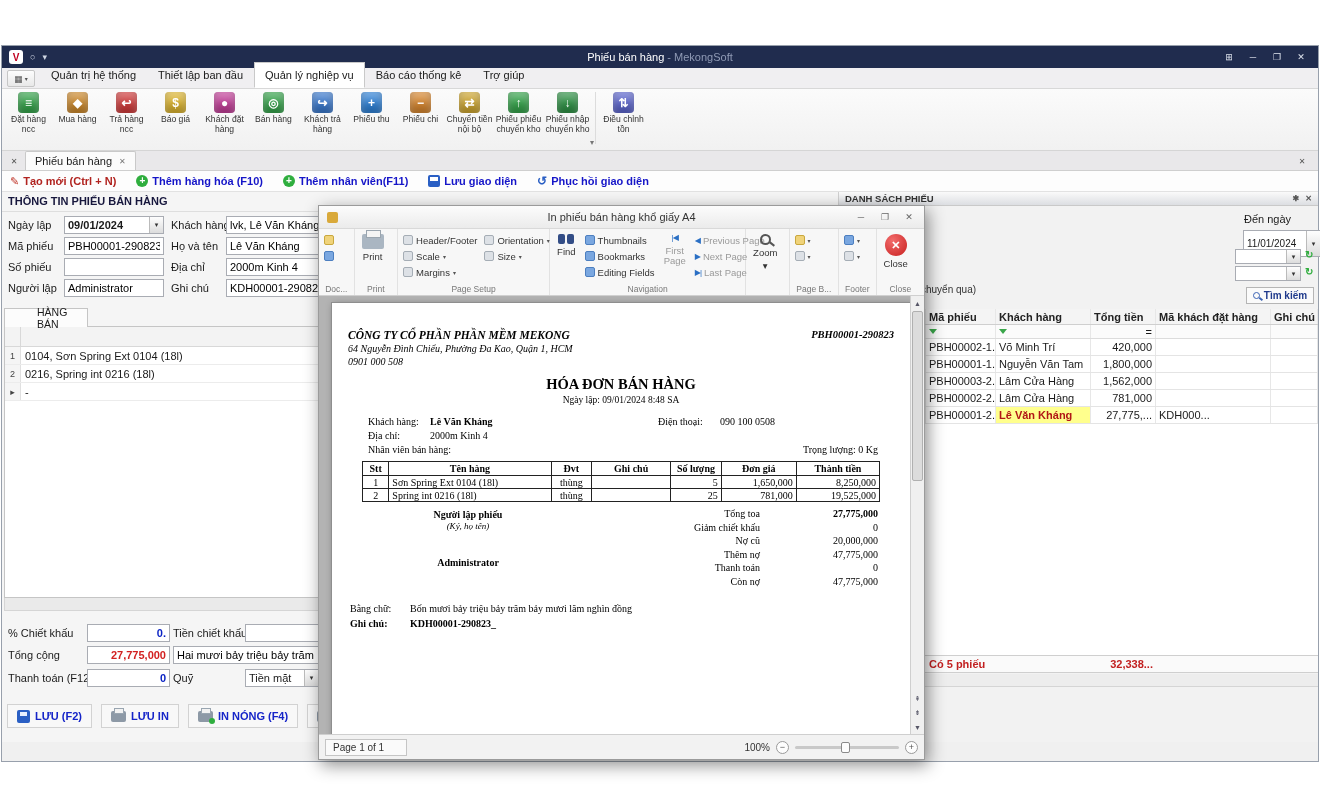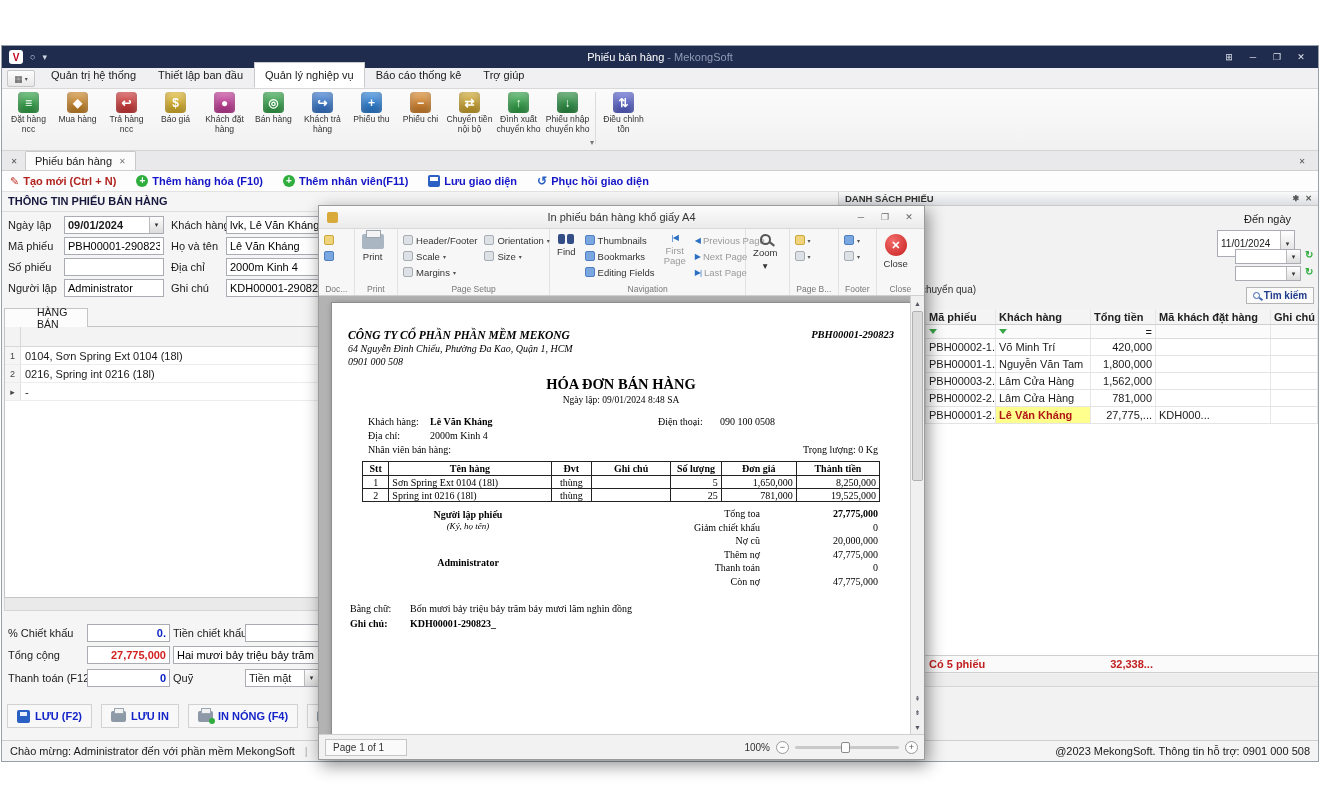--- a/index.html
+++ b/index.html
@@ -271,21 +271,21 @@
       <div class="rit">
           <div class="ric c10">
             <span>⇄</span>
           </div>
           <div class="rlb">Chuyển tiền nội bộ</div>
         </div>
       <div class="rit">
           <div class="ric c11">
             <span>↑</span>
           </div>
-          <div class="rlb">Đình xuất chuyển kho</div>
+          <div class="rlb">Phiếu phiếu chuyển kho</div>
         </div>
       <div class="rit">
           <div class="ric c12">
             <span>↓</span>
           </div>
           <div class="rlb">Phiếu nhập chuyển kho</div>
         </div>
       <div class="rb-sep"></div>
       <div class="rit">
           <div class="ric c13">
@@ -419,21 +419,21 @@
     <div class="right-panel">
       <div class="rp-header">
         <span>DANH SÁCH PHIẾU</span>
         <span class="rp-hicons">
           <span>✱</span>
           <span>✕</span>
         </span>
       </div>
 
       <span class="rp-lbl" style="left:405px;top:21px">Đến ngày</span>
-      <div class="combo" style="left:378px;top:38px;width:78px;height:27px;font-size:10px">
+      <div class="combo" style="left:404px;top:38px;width:78px;height:27px;font-size:10px">
         <span>11/01/2024</span>
         <span class="arr">▾</span>
       </div>
       <div class="combo" style="left:396px;top:57px;width:66px;height:15px">
         <span class="arr">▾</span>
       </div>
       <span class="rp-refresh" style="left:466px;top:57px">↻</span>
       <div class="combo" style="left:396px;top:74px;width:66px;height:15px">
         <span class="arr">▾</span>
       </div>
@@ -510,26 +510,20 @@
       </div>
       <div class="rp-white"></div>
       <div class="rp-footer">
         <span style="position:absolute;left:90px;top:2px">Có 5 phiếu</span>
         <span style="position:absolute;left:252px;top:2px;width:62px;text-align:right">32,338...</span>
       </div>
       <div class="rp-scroll"></div>
     </div>
   </div>
 
-  <div class="statusbar">
-    <span>Chào mừng: Administrator đến với phần mềm MekongSoft</span>
-    <span class="sb-sep">|</span>
-    <span class="bold">Version: 4.0.0</span>
-    <span class="sb-right">@2023 MekongSoft. Thông tin hỗ trợ: 0901 000 508</span>
-  </div>
 </div>
 
 <div class="dialog">
   <div class="dlg-title">
     <span class="dlg-app-icon"></span>
     <div class="dlg-title-text">In phiếu bán hàng khổ giấy A4</div>
     <div class="dlg-controls">
       <span class="dc">─</span>
       <span class="dc">❐</span>
       <span class="dc">✕</span>

